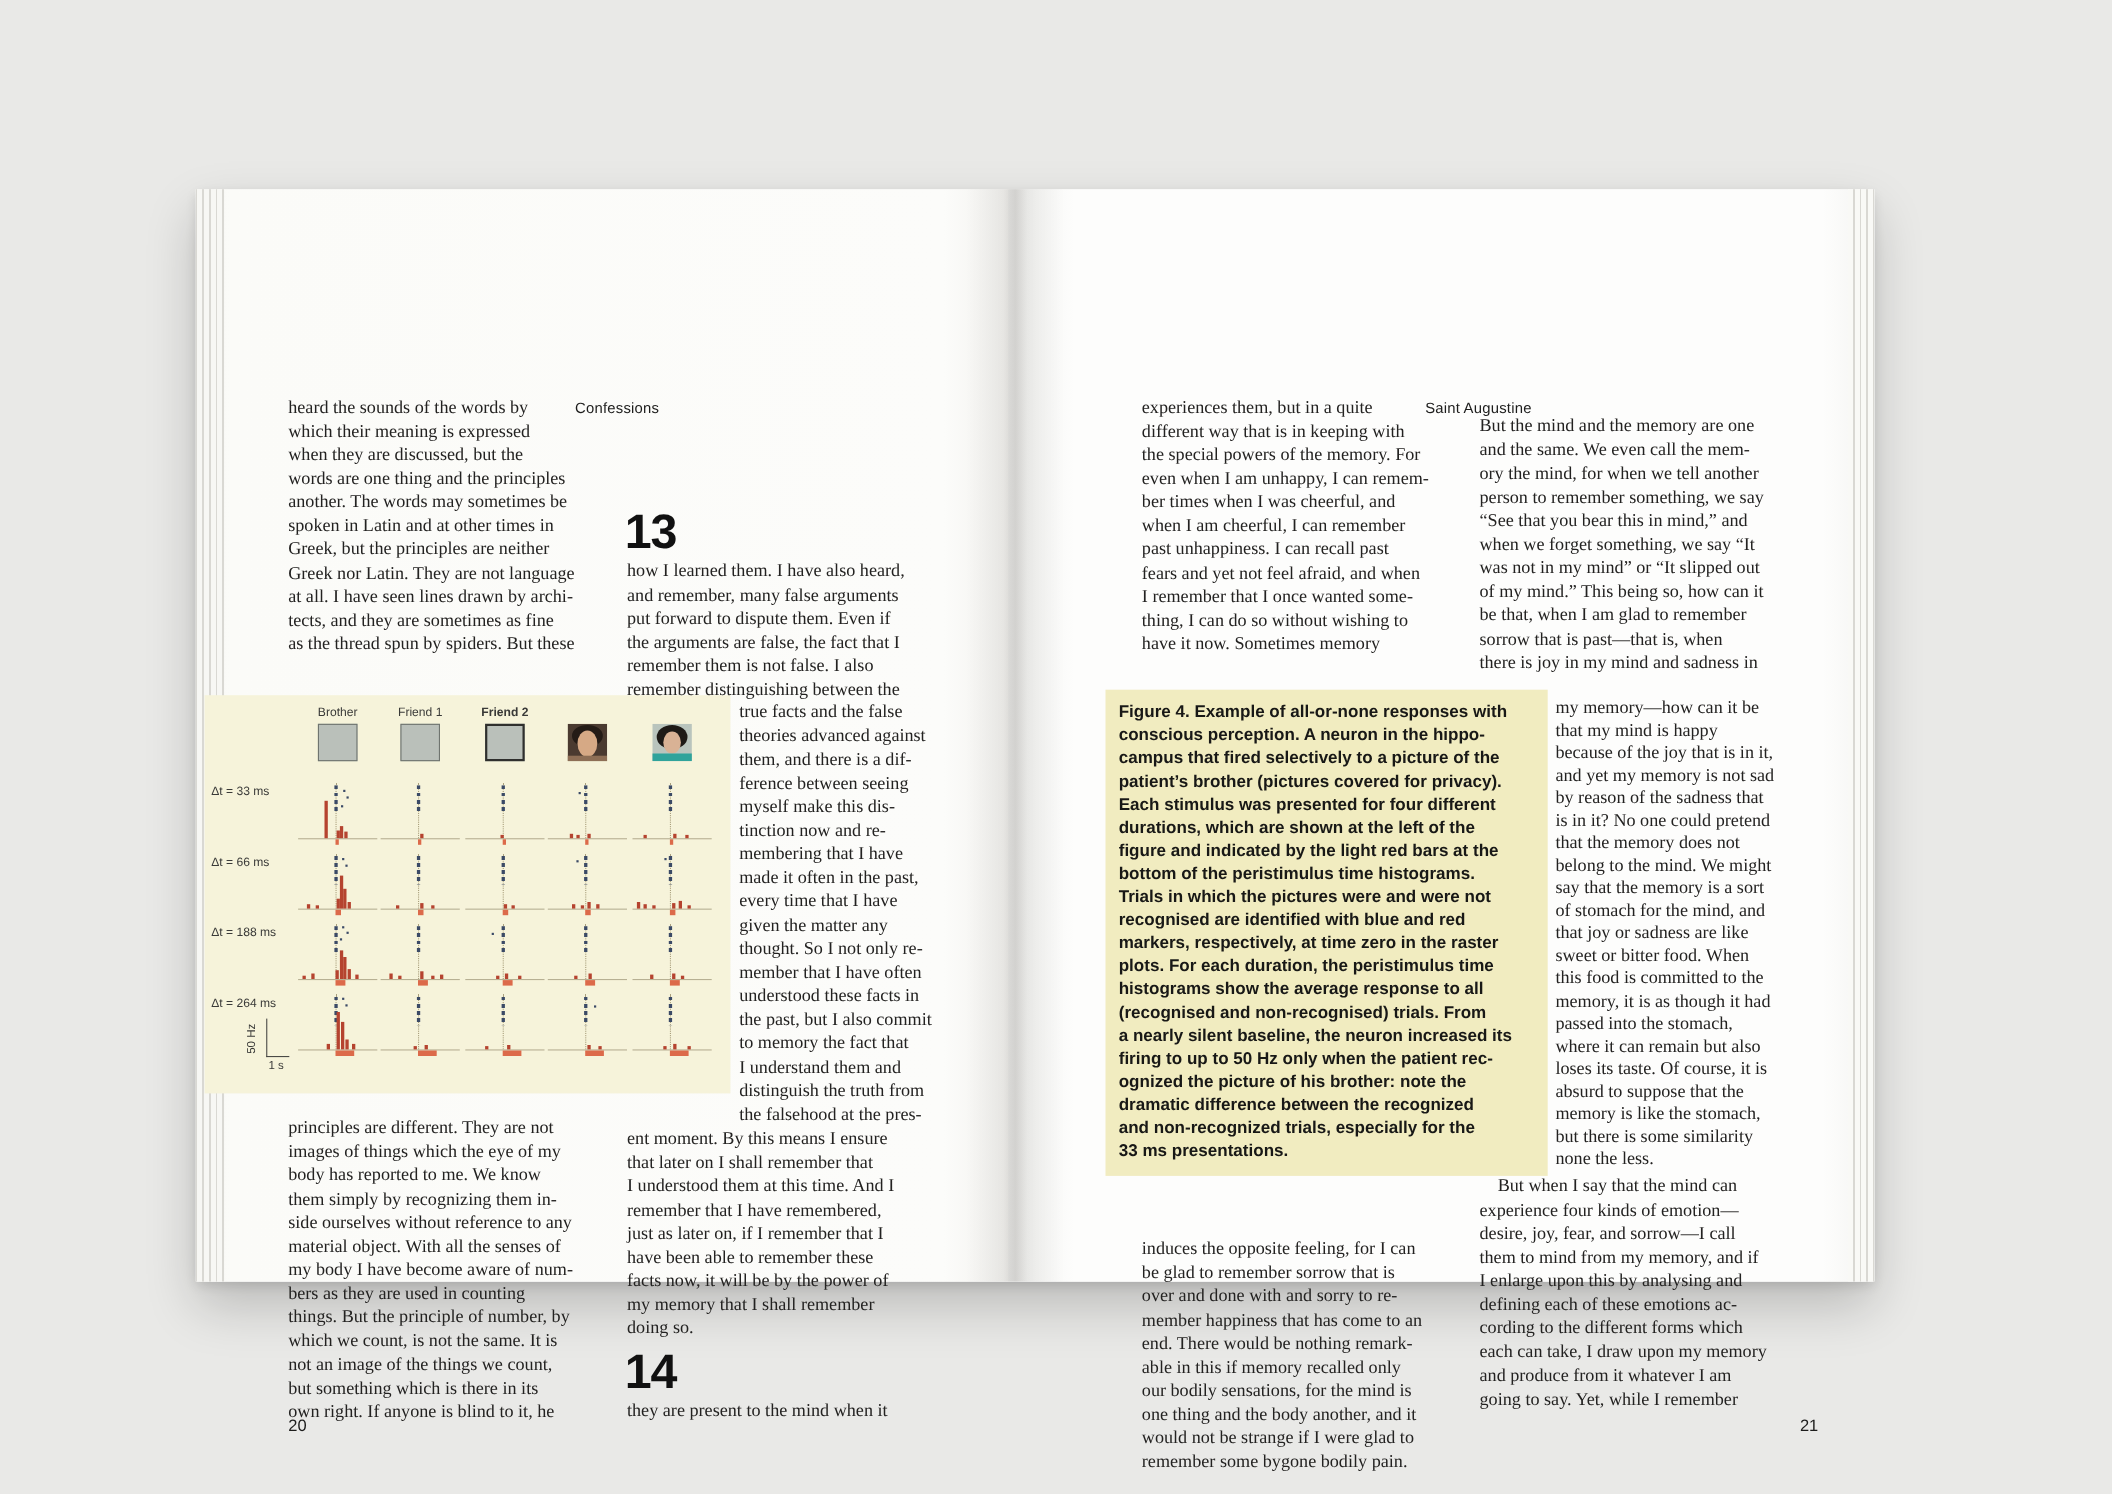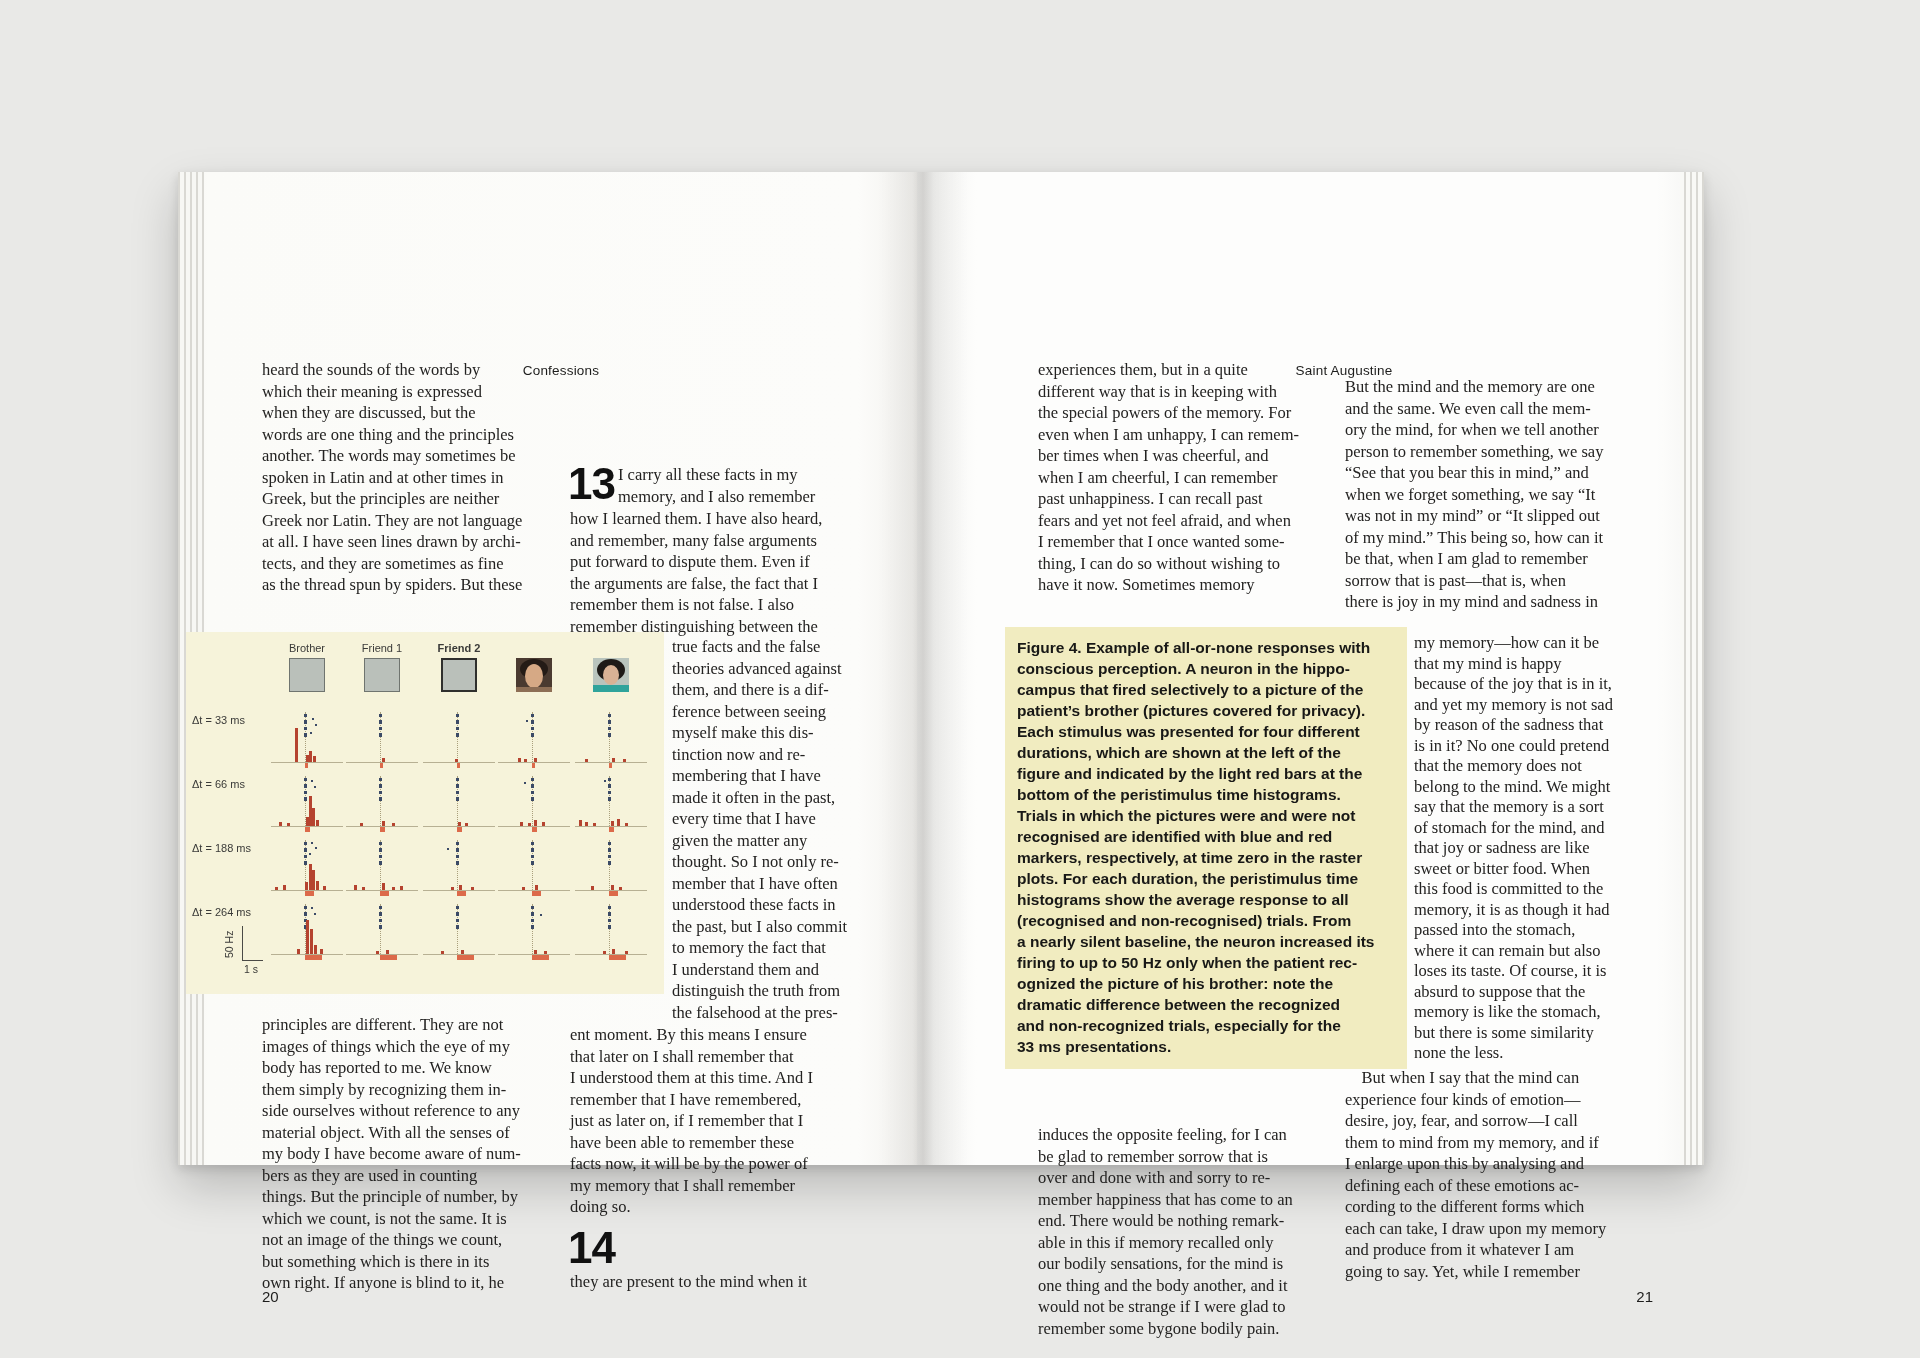--- a/index.html
+++ b/index.html
@@ -321,22 +321,20 @@
 my body I have become aware of num-
 bers as they are used in counting
 things. But the principle of number, by
 which we count, is not the same. It is
 not an image of the things we count,
 but something which is there in its
 own right. If anyone is blind to it, he</div>
 
 
     <div class="dropnum" style="left:390px;top:292px;">13</div>
-    <div class="tb" style="left:440px;top:292px;width:246px;">I carry all these facts in my
-memory, and I also remember</div>
     <div class="tb" style="left:392px;top:336px;width:292px;">how I learned them. I have also heard,
 and remember, many false arguments
 put forward to dispute them. Even if
 the arguments are false, the fact that I
 remember them is not false. I also
 remember distinguishing between the</div>
 
     <div class="tb" style="left:494px;top:464px;width:192px;">true facts and the false
 theories advanced against
 them, and there is a dif-

